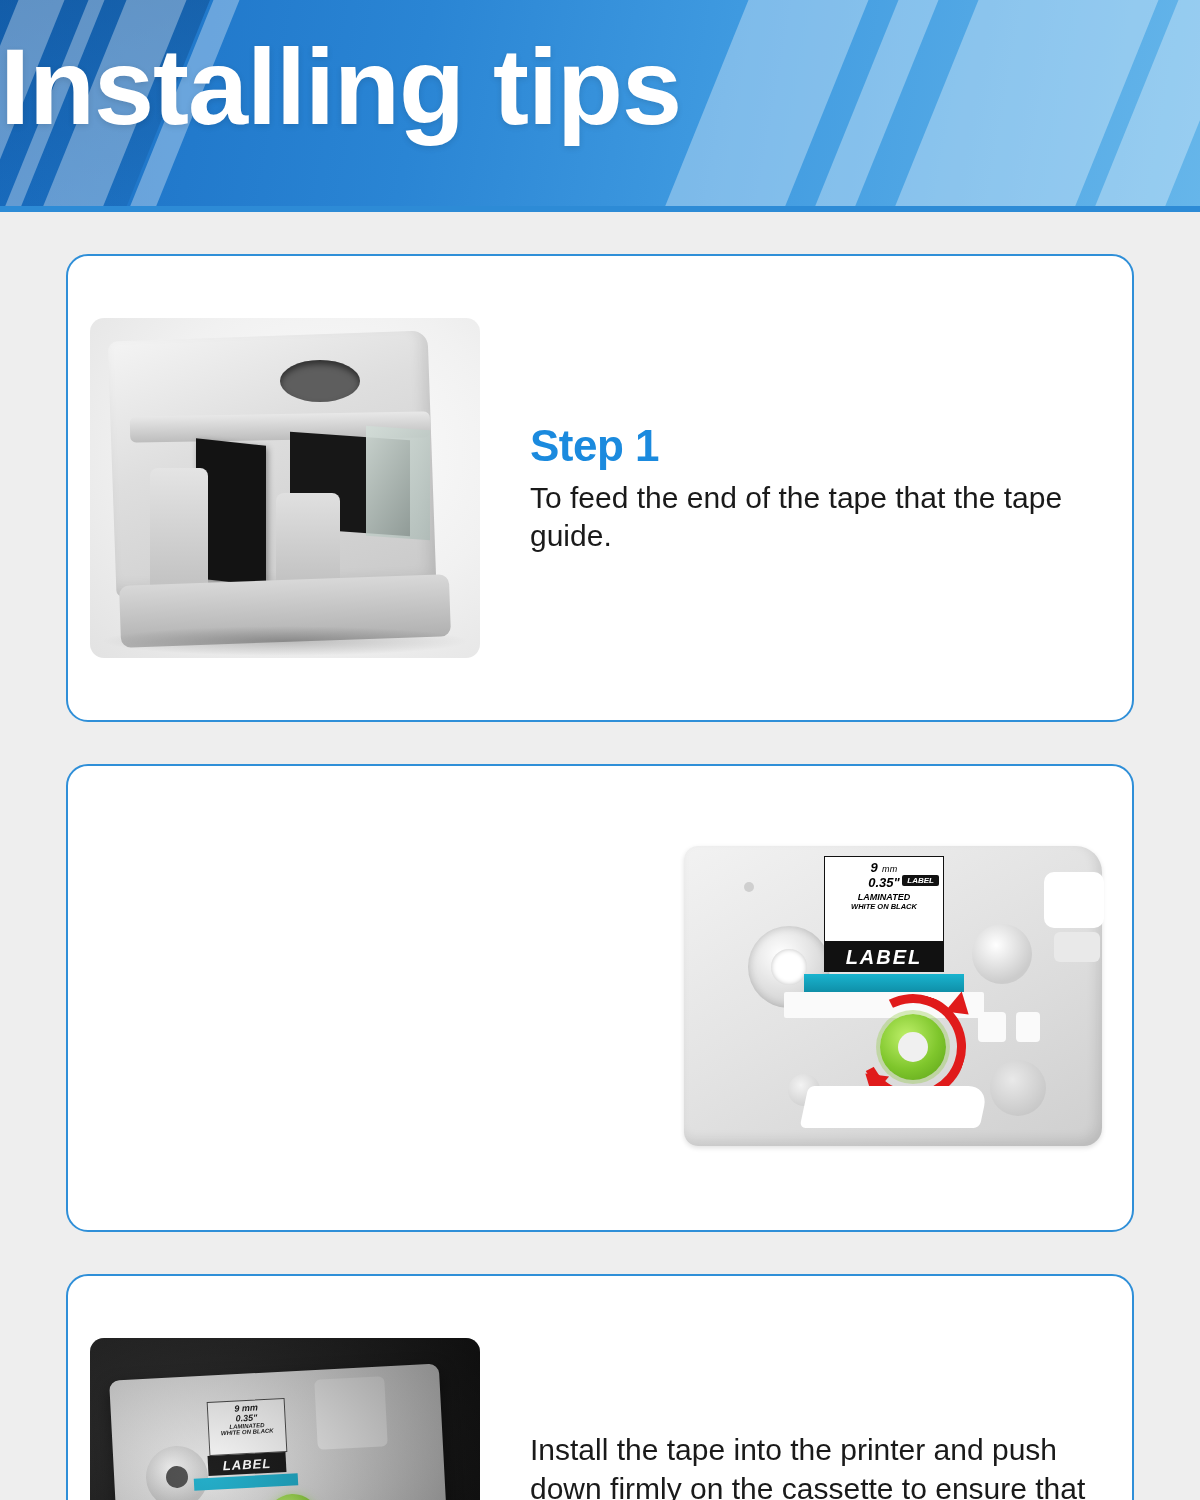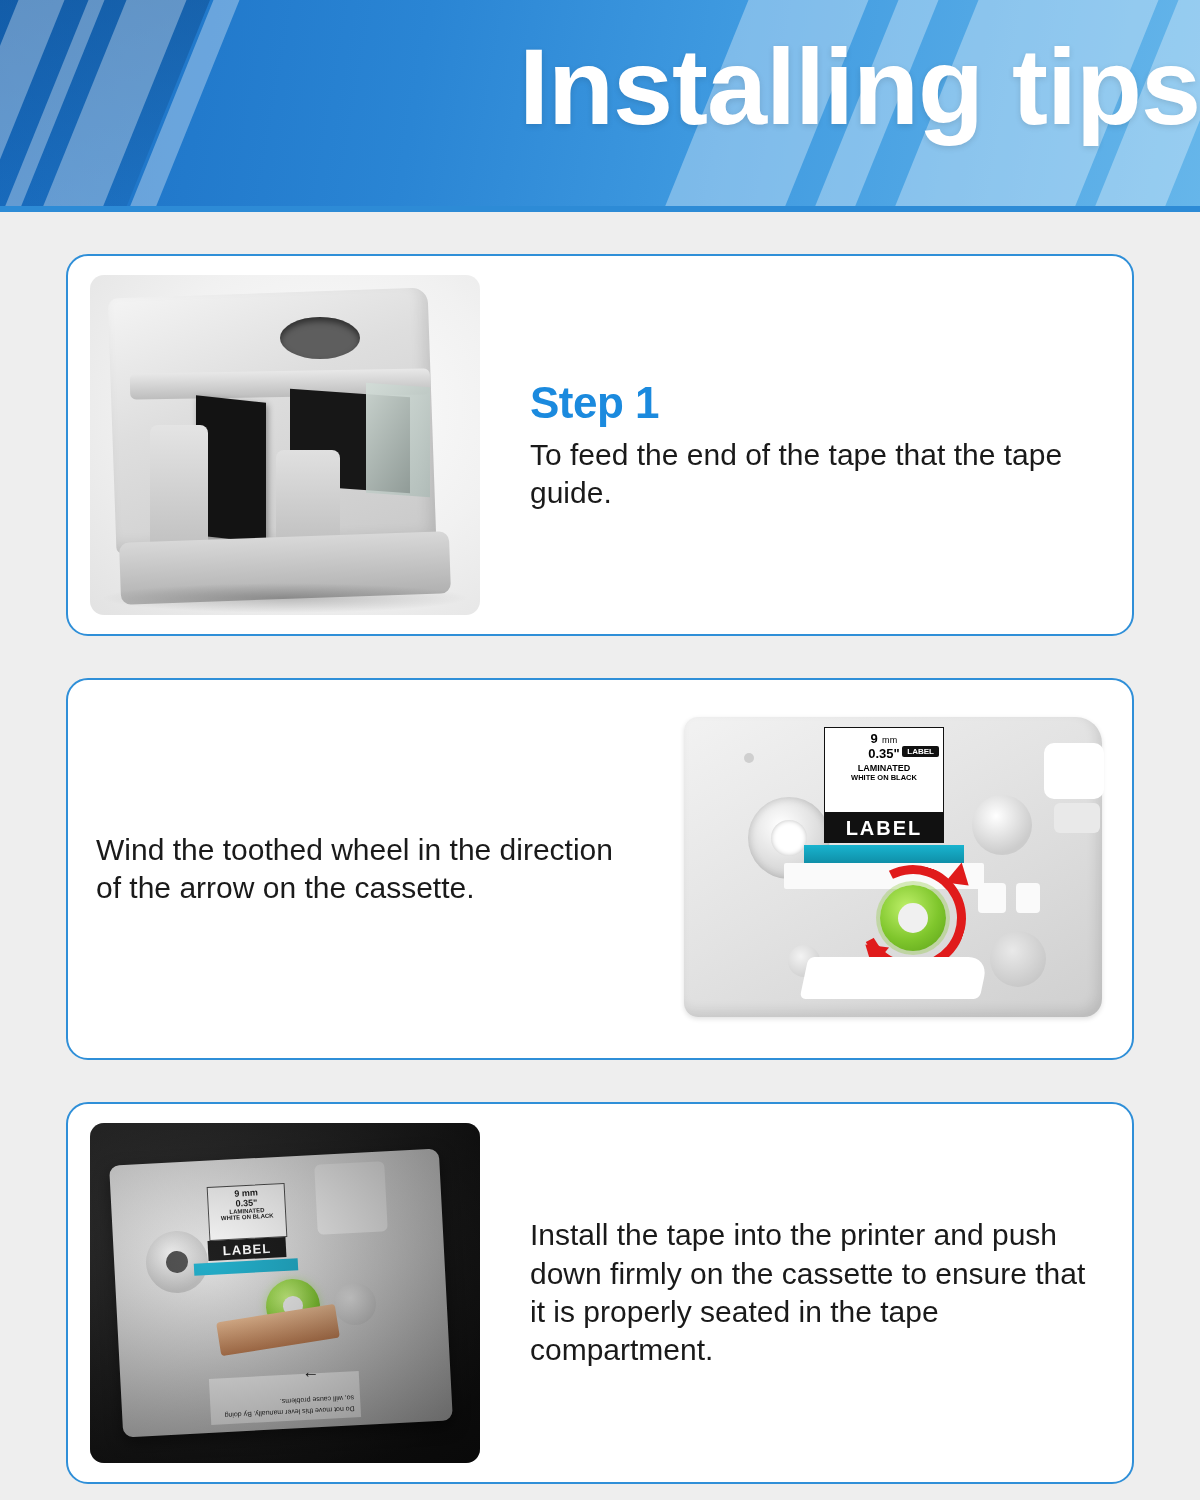--- a/index.html
+++ b/index.html
@@ -35,55 +35,56 @@
   .s8 { left: 1130px; width: 70px; opacity: .18; }
   .header .darkband {
     position: absolute; left: 0; top: 0; width: 210px; height: 212px;
     background: linear-gradient(180deg, rgba(10,70,135,.45), rgba(10,70,135,.15));
     transform: skewX(-22deg);
     transform-origin: top left;
   }
   .header-title {
     position: absolute;
     left: 0; right: 0; top: 28px;
-    text-align: right;
+    text-align: left;
     color: #ffffff;
     font-size: 108px;
     line-height: 1.1;
     font-weight: 700;
     letter-spacing: -1px;
     text-shadow: 0 2px 6px rgba(0,0,0,.12);
   }
   .header-rule {
     position: absolute; left: 0; bottom: 0; width: 1200px; height: 6px;
     background: #2d8bd6;
   }
 
   
   .content { padding: 42px 66px 0 66px; }
   .card {
     position: relative;
     background: #ffffff;
     border: 2px solid #2f8fd8;
     border-radius: 22px;
-    height: 382px;
+    height: 468px;
     margin-bottom: 42px;
     overflow: hidden;
     display: flex;
     align-items: center;
   }
   .card.reverse { flex-direction: row-reverse; }
 
   .card-photo {
     width: 390px; height: 340px;
     margin: 0 22px;
     border-radius: 14px;
     flex: 0 0 auto;
     position: relative;
     overflow: hidden;
+    font-style: italic;
   }
   .card-text {
     flex: 1 1 auto;
     padding: 0 30px 0 28px;
   }
   .step-title {
     color: #1b8ade;
     font-size: 44px;
     font-weight: 700;
     margin-bottom: 8px;
@@ -378,21 +379,20 @@
         <div class="gear"></div>
 
         <div class="btn-a"></div>
         <div class="btn-b"></div>
         <div class="roller"></div>
         <div class="roller2"></div>
         <div class="foot"></div>
       </div>
     </div>
     <div class="card-text">
-      <div class="step-body">Wind the toothed wheel in the direction of the arrow on the cassette.</div>
     </div>
   </div>
 
   <div class="card">
     <div class="card-photo photo3">
       <div class="p3-bay"></div>
       <div class="p3-white"></div>
       <div class="p3-spool"></div>
       <div class="p3-label">
         <div class="l1">9 mm</div>

